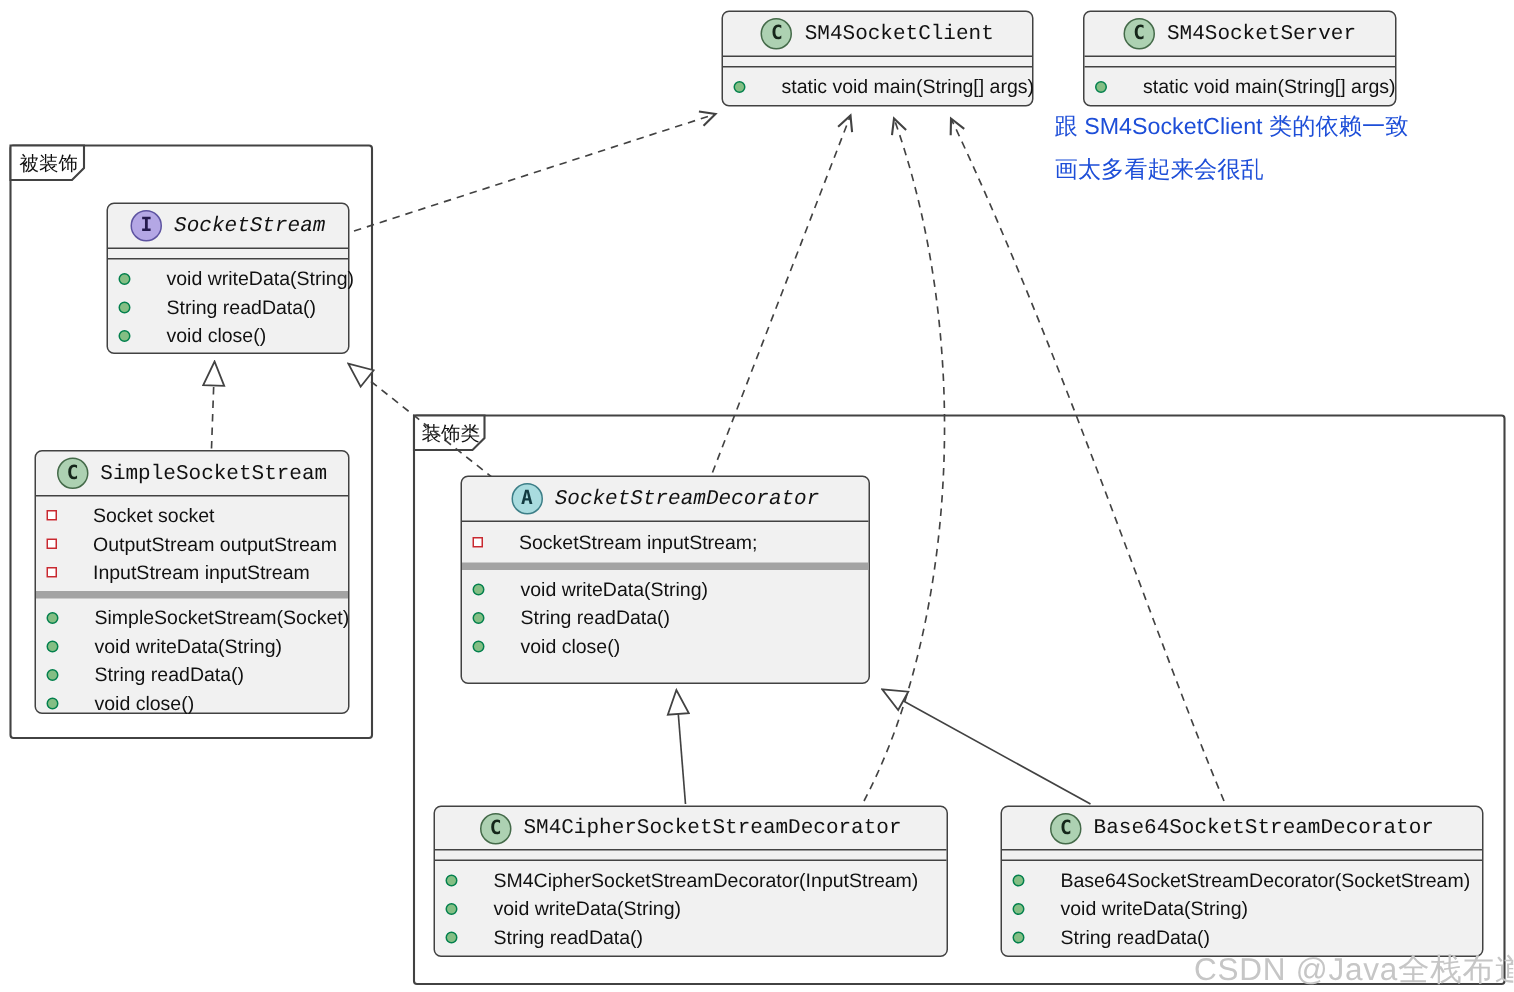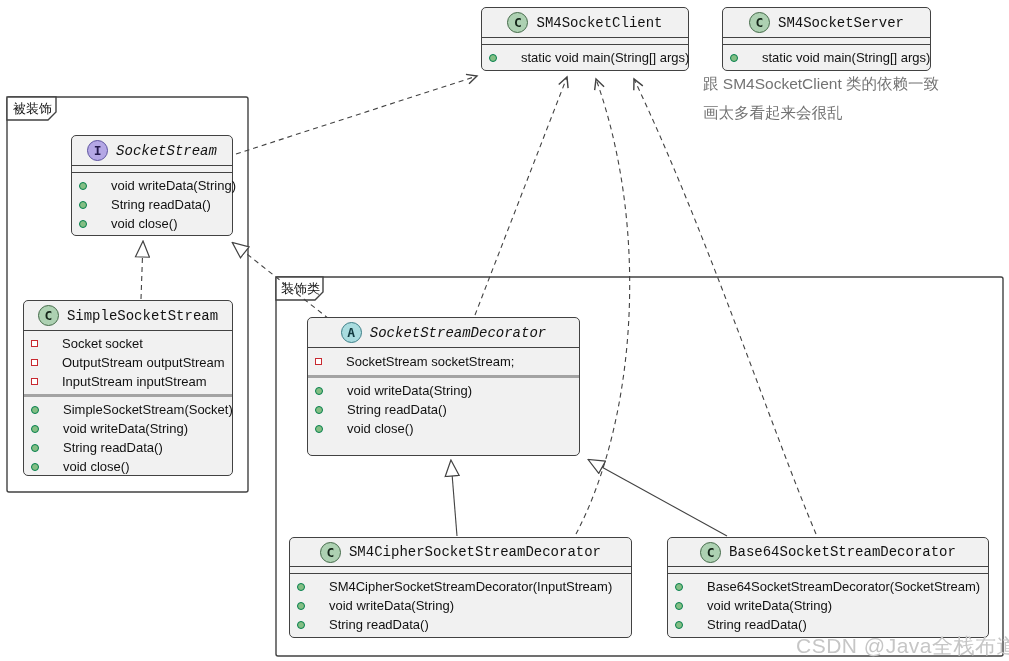--- a/index.html
+++ b/index.html
@@ -14,28 +14,28 @@
   .cls-name{font-size:14px;color:#111;white-space:nowrap;font-family:Liberation Mono, monospace;}
   .italic{font-style:italic;}
   .badge{width:21px;height:21px;border-radius:50%;display:flex;align-items:center;
          justify-content:center;font-family:"DejaVu Sans Mono",monospace;font-weight:bold;
          font-size:13px;color:#15261a;box-sizing:border-box;}
   .badge-c{background:#ADD1B2;border:1px solid #446a49;}
   .badge-i{background:#B4A7E5;border:1px solid #5d53a0;color:#241a4d;}
   .badge-a{background:#A9DCDF;border:1px solid #3c7e87;color:#123a40;}
   .empty-comp{height:6px;border-bottom:1px solid #424242;}
   .members{list-style:none;margin:0;padding:3px 7px;}
-  .members.bordered{border-bottom:3px solid #a3a3a3;}
+  .members.bordered{border-bottom:5px solid #a3a3a3;}
   .members li{display:flex;align-items:center;gap:24px;height:19px;font-size:13px;
               color:#111;white-space:nowrap;}
   .dot{width:8px;height:8px;border-radius:50%;background:#84be84;border:1px solid #03804d;
        flex:0 0 auto;box-sizing:border-box;}
   .sq{width:7px;height:7px;background:#ffffff;border:1.5px solid #c82930;flex:0 0 auto;
       box-sizing:border-box;}
-  .note-line{position:absolute;z-index:5;font-size:15.5px;color:#737373;white-space:nowrap;}
+  .note-line{position:absolute;z-index:5;font-size:15.5px;color:#1d4ed8;white-space:nowrap;}
   .watermark{position:absolute;z-index:6;font-size:21px;color:#c6c6c6;letter-spacing:.5px;
              white-space:nowrap;}
 </style>
 </head>
 <body>
 
 <div id="canvas">
 
   <svg id="edges" width="1009" height="661">
     <defs>
@@ -158,21 +158,21 @@
   </div>
 
   <div class="cls" style="left:307px;top:317px;width:273px;height:139px;">
     <div class="cls-title" style="height:29px;">
       <span class="badge badge-a">A</span>
       <span class="cls-name italic">SocketStreamDecorator</span>
     </div>
     <ul class="members bordered" style="padding-top:4px;padding-bottom:4px;">
       <li>
           <span class="sq"></span>
-        <span>SocketStream socketStream;</span>
+        <span>SocketStream inputStream;</span>
         </li>
     </ul>
     <ul class="members">
       <li>
           <span class="dot"></span>
         <span>void writeData(String)</span>
         </li>
       <li>
           <span class="dot"></span>
         <span>String readData()</span>

